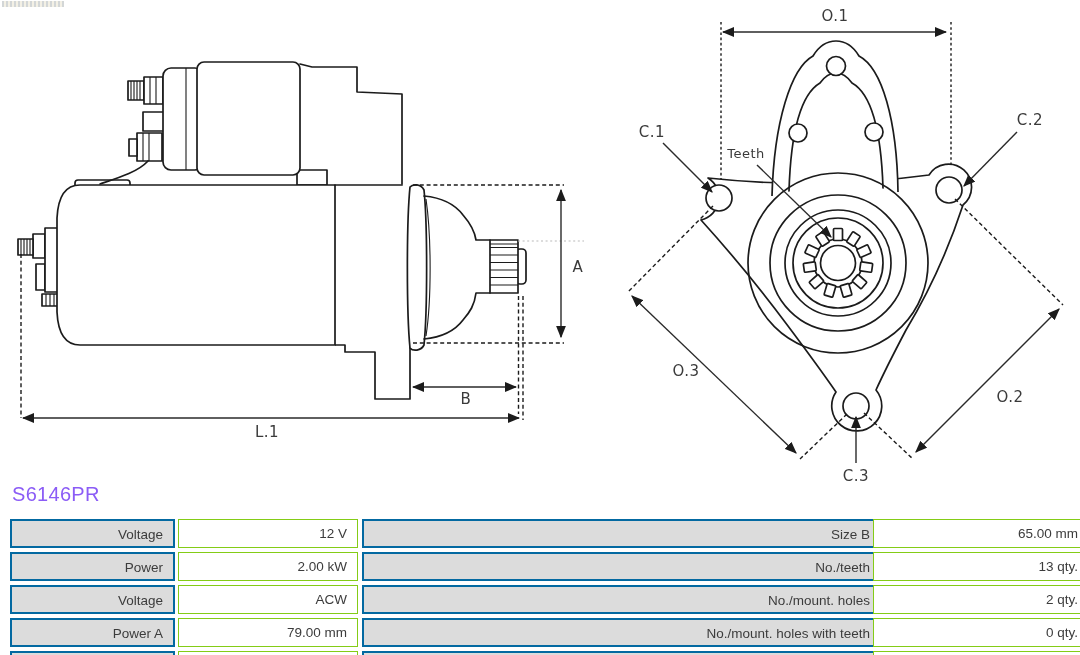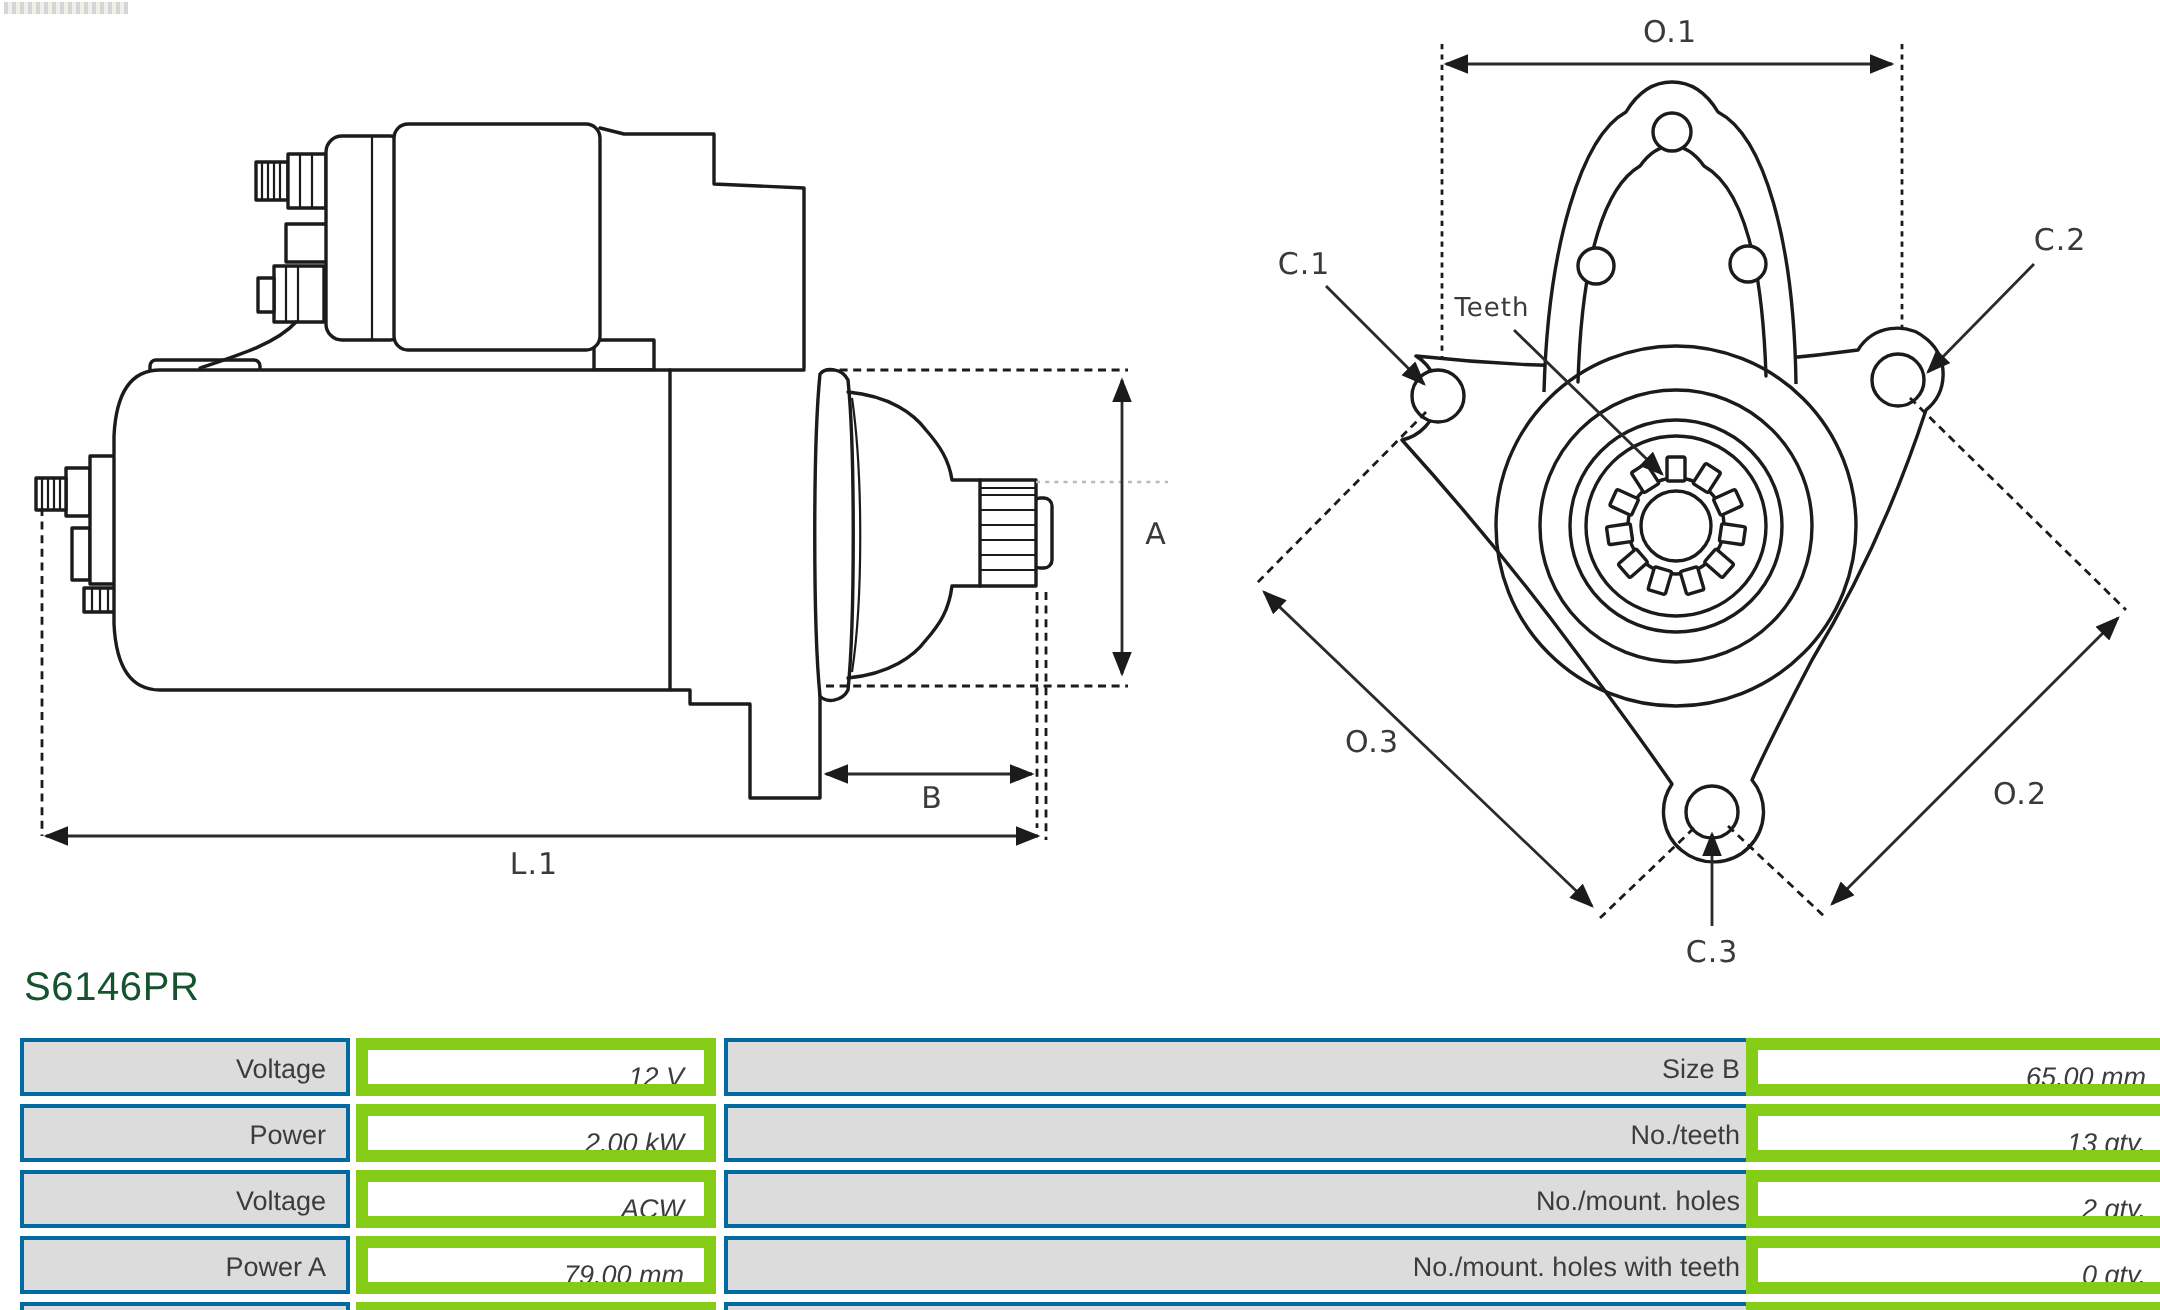--- a/index.html
+++ b/index.html
@@ -13,25 +13,25 @@
   svg .lnf{fill:#ffffff;stroke:#1b1b1b;stroke-width:1.7;stroke-linejoin:round;}
   svg .thin{fill:none;stroke:#1b1b1b;stroke-width:1.1;}
   svg .dim{fill:none;stroke:#2a2a2a;stroke-width:1.4;}
   svg .dash{fill:none;stroke:#1b1b1b;stroke-width:1.4;stroke-dasharray:4 2.8;}
   svg .dot{fill:none;stroke:#1b1b1b;stroke-width:1.4;stroke-dasharray:2.6 2.6;}
   svg .faint{fill:none;stroke:#b9b9b9;stroke-width:1.2;stroke-dasharray:2 2.6;}
   svg text{fill:#3a3a3a;font-family:"DejaVu Sans","Liberation Sans",sans-serif;
            font-size:15px;letter-spacing:.5px;}
   svg text.small{font-size:13px;}
   .part-number{position:absolute;left:12px;top:483px;font-size:20px;letter-spacing:.3px;
-    color:#14532d;font-weight:normal;}
+    color:#8b5cf6;font-weight:normal;}
   .cell{position:absolute;height:29px;box-sizing:border-box;font-size:13.5px;color:#3c3c3c;
     text-align:right;line-height:27px;padding-right:10px;overflow:hidden;white-space:nowrap;}
   .cell.lbl{background:#dcdcdc;border:2px solid #0369a1;}
-  .cell.val{background:#ffffff;border:6px solid #84cc16;font-style:italic;}
+  .cell.val{background:#ffffff;border:1px solid #84cc16;}
   .c1{left:10px;width:165px;} .c2{left:178px;width:180px;}
   .c3{left:362px;width:520px;} .c4{left:873px;width:216px;}
 </style>
 </head>
 <body>
 
 <div class="barcode"></div>
 
 <svg width="1080" height="485" viewBox="0 0 1080 485">
   <defs>

